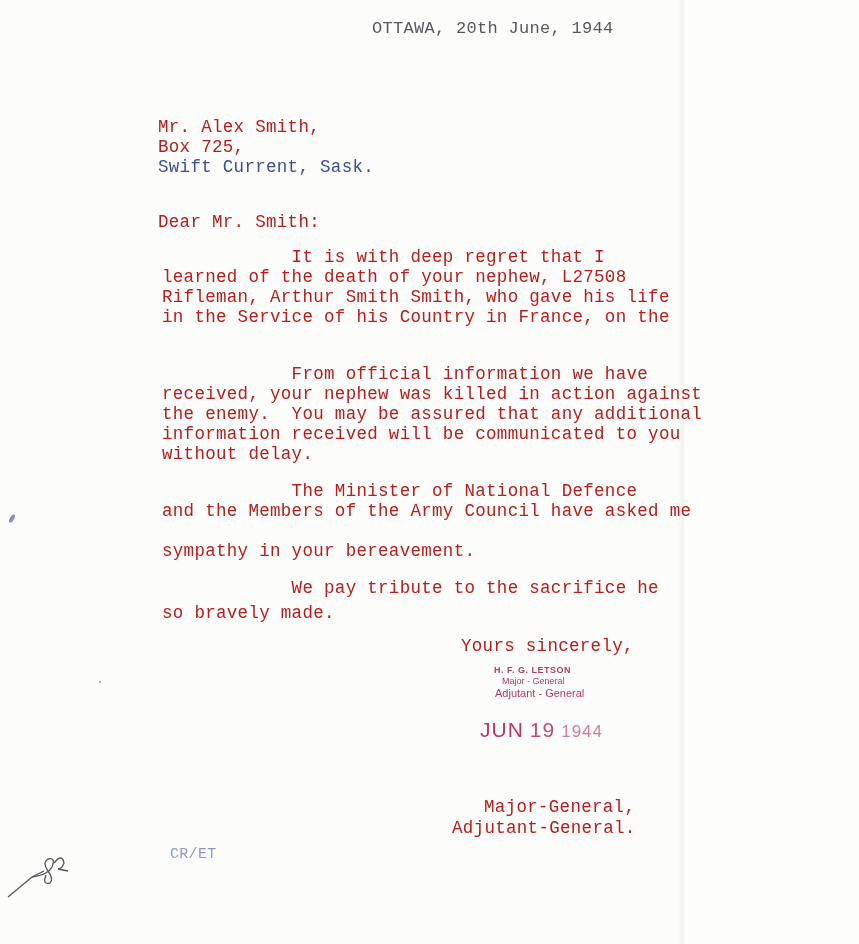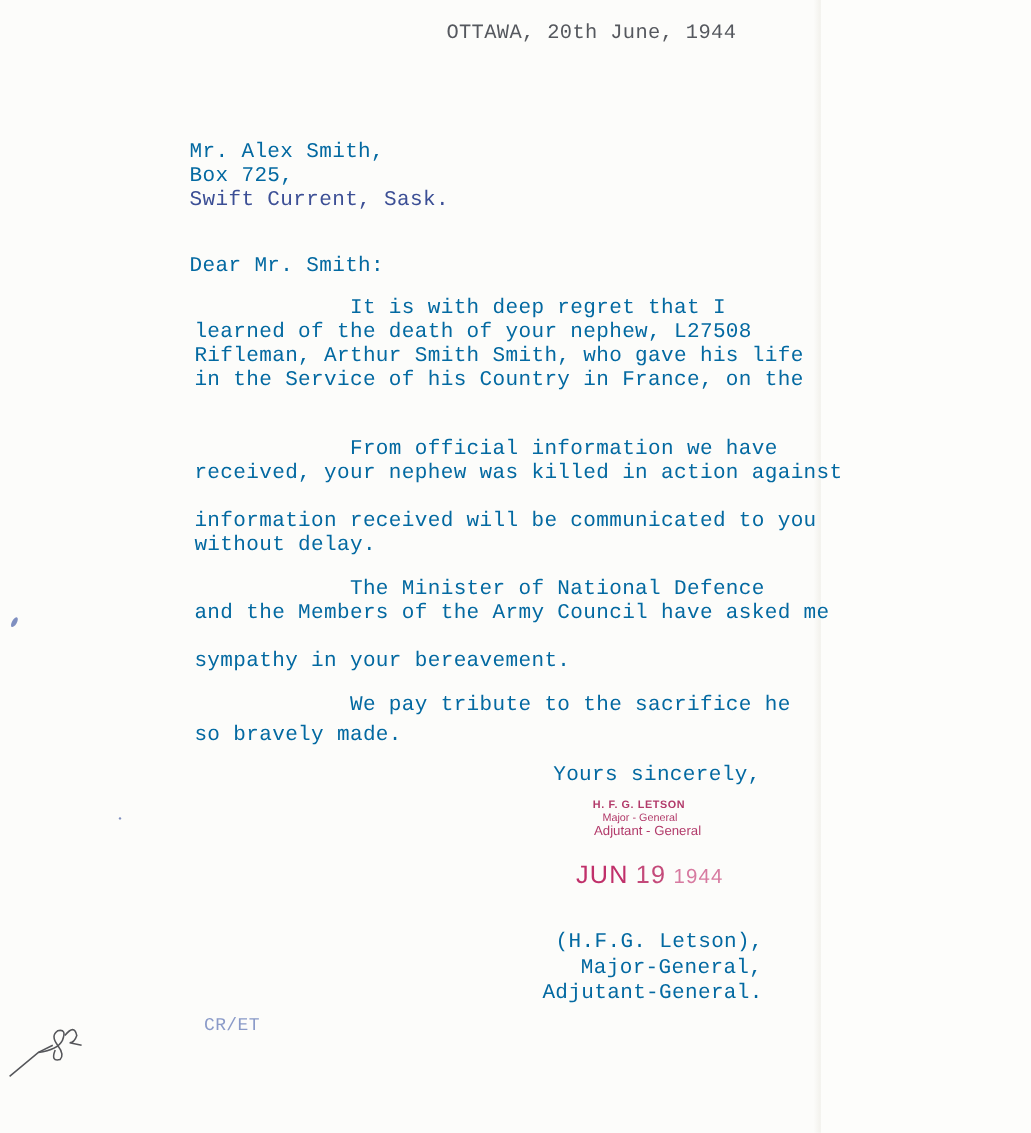--- a/index.html
+++ b/index.html
@@ -13,21 +13,21 @@
       background: #fcfcfa;
     }
     .edge-right {
       position: absolute; right: 0; top: 0; width: 6px; height: 944px;
       background: linear-gradient(to right, #fcfcfa, #f2f1ec);
     }
     .tw {
       position: absolute;
       font-family: "Liberation Mono", "DejaVu Sans Mono", monospace;
       font-size: 17.5px;
-      color: #0369a1;
+      color: #b91c1c;
       white-space: pre;
       letter-spacing: 0.3px;
       line-height: 20px;
     }
     .date-line { left: 372px; top: 19px; color: #55585e; font-size: 17px; }
     .addr1 { left: 158px; top: 117px; }
     .addr2 { left: 158px; top: 137px; }
     .addr3 { left: 158px; top: 157px; color: #3c4f95; }
     .salutation { left: 158px; top: 212px; }
     .line { left: 162px; }
@@ -68,41 +68,41 @@
 
   <div class="tw salutation">Dear Mr. Smith:</div>
 
   <div class="tw line" style="top:247px;">            It is with deep regret that I</div>
   <div class="tw line" style="top:267px;">learned of the death of your nephew, L27508</div>
   <div class="tw line" style="top:287px;text-align:right;">Rifleman, Arthur Smith Smith, who gave his life</div>
   <div class="tw line" style="top:307px;">in the Service of his Country in France, on the</div>
 
   <div class="tw line" style="top:364px;">            From official information we have</div>
   <div class="tw line" style="top:384px;">received, your nephew was killed in action against</div>
+  <div class="tw line" style="top:404px;">the enemy.  You may be assured that any additional</div>
   <div class="tw line" style="top:424px;">information received will be communicated to you</div>
   <div class="tw line" style="top:444px;">without delay.</div>
 
   <div class="tw line" style="top:481px;">            The Minister of National Defence</div>
   <div class="tw line" style="top:501px;">and the Members of the Army Council have asked me</div>
   <div class="tw line" style="top:541px;">sympathy in your bereavement.</div>
 
   <div class="tw line" style="top:578px;">            We pay tribute to the sacrifice he</div>
   <div class="tw line" style="top:603px;">so bravely made.</div>
 
   <div class="tw" style="left:461px; top:636px;">Yours sincerely,</div>
 
   <div class="stamp stamp-name">H. F. G. LETSON</div>
   <div class="stamp stamp-rank">Major - General</div>
   <div class="stamp stamp-title">Adjutant - General</div>
 
   <div class="date-stamp">
     <span>JUN</span><span class="day">19</span><span class="yr">1944</span>
   </div>
 
-  <div class="tw" style="left:463px; top:775px;">(H.F.G. Letson),</div>
   <div class="tw" style="left:484px; top:797px;">Major-General,</div>
   <div class="tw" style="left:452px; top:818px;">Adjutant-General.</div>
 
   <div class="tw ref">CR/ET</div>
 
   <svg class="mark" viewBox="0 0 80 60">
     <path d="M6 52 L30 32 L42 26" stroke="#55565a" stroke-width="1.3" fill="none"></path>
     <path d="M30 32 Q46 30 50 22 Q54 12 46 14 Q40 18 46 26 Q52 34 48 38 Q40 40 44 30" stroke="#55565a" stroke-width="1.3" fill="none"></path>
     <path d="M52 18 Q60 8 62 18 Q60 24 56 24 L66 26" stroke="#55565a" stroke-width="1.3" fill="none"></path>
   </svg>

